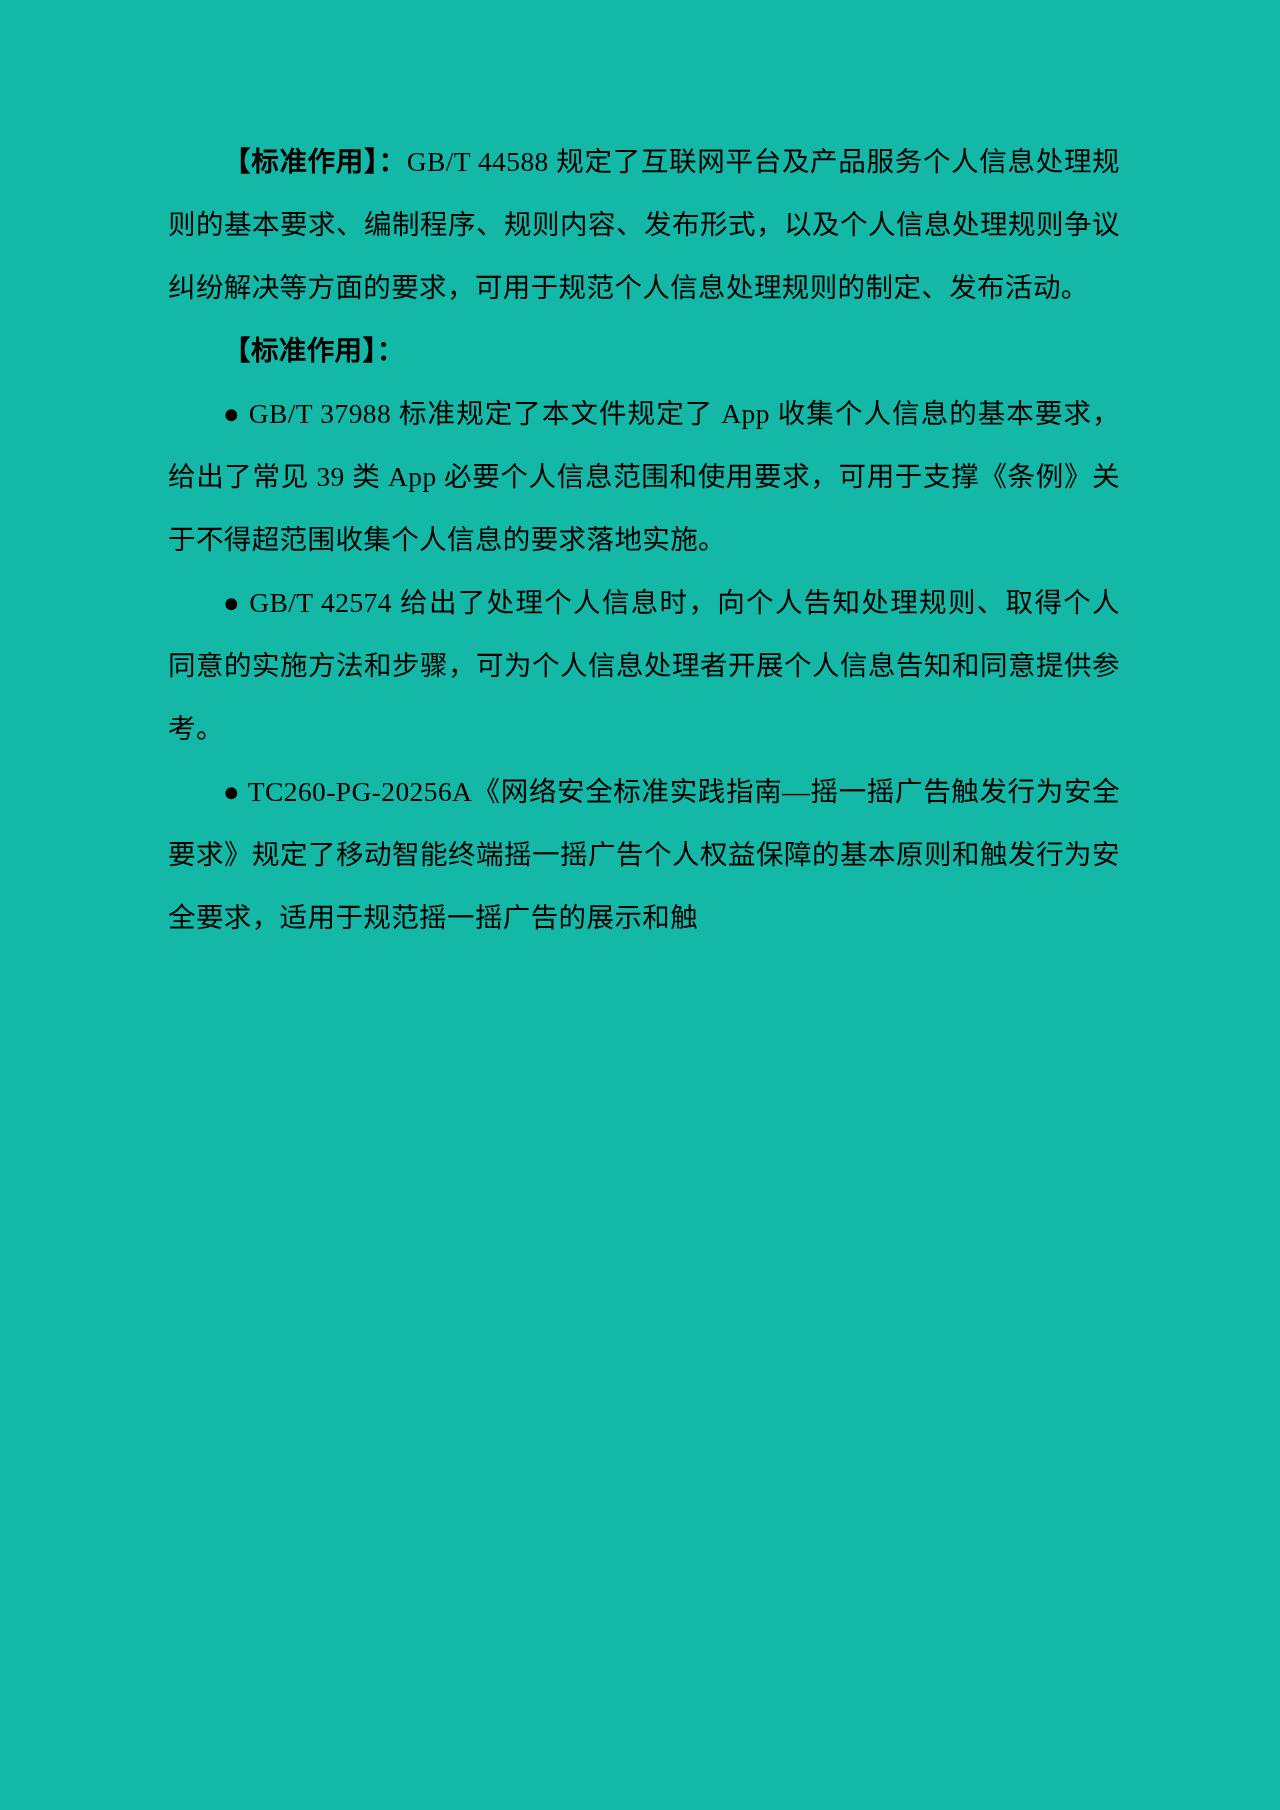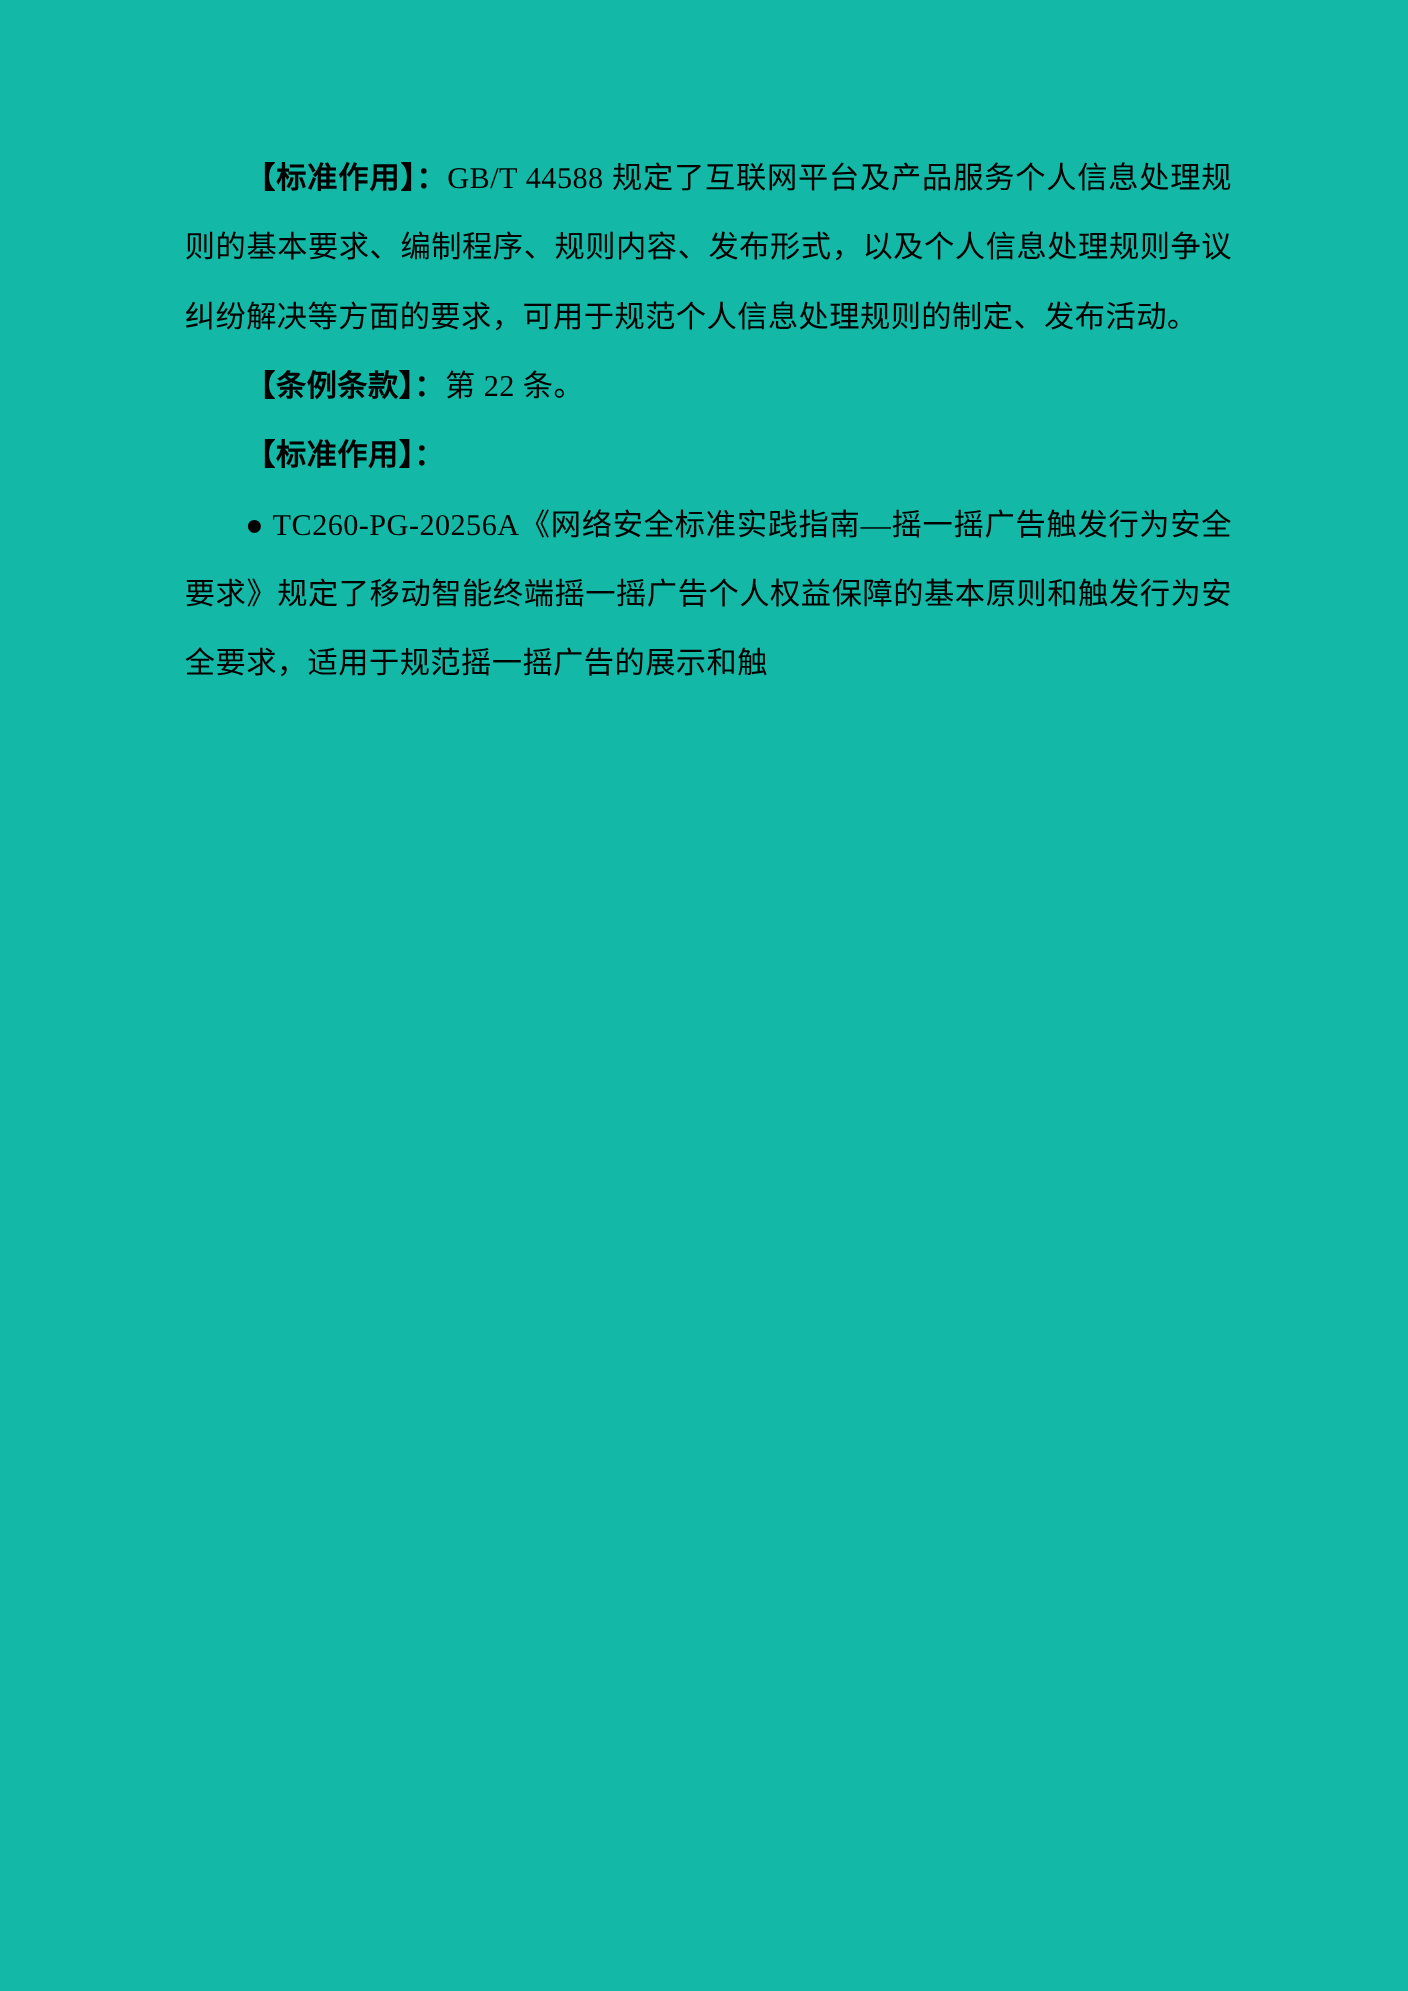--- a/index.html
+++ b/index.html
@@ -50,23 +50,24 @@
 </style>
 </head>
 <body>
 
 <div class="page">
   <div class="doc-body">
 
     <p class="para"><span class="lead-label">【标准作用】：</span><span>GB/T 44588 规定了互联网平台及产品服务个人信息处理规则的基本要求、编制程序、规则内容、发布形式，以及个人信息处理规则争议纠纷解决等方面的要求，可用于规范个人信息处理规则的制定、发布活动。</span></p>
 
 
-    <p class="para"><span class="lead-label">【条例条款】：</span><span>第 22 条。</span></p>
 
 
     <p class="para"><span class="lead-label">【标准作用】：</span><span></span></p>
 
+    <p class="bullet-para"><span class="bullet-dot">●</span>&nbsp;<span>GB/T 37988 标准规定了本文件规定了 App 收集个人信息的基本要求，给出了常见 39 类 App 必要个人信息范围和使用要求，可用于支撑《条例》关于不得超范围收集个人信息的要求落地实施。</span></p>
 
+    <p class="bullet-para"><span class="bullet-dot">●</span>&nbsp;<span>GB/T 42574 给出了处理个人信息时，向个人告知处理规则、取得个人同意的实施方法和步骤，可为个人信息处理者开展个人信息告知和同意提供参考。</span></p>
 
     <p class="bullet-para"><span class="bullet-dot">●</span>&nbsp;<span>TC260-PG-20256A《网络安全标准实践指南—摇一摇广告触发行为安全要求》规定了移动智能终端摇一摇广告个人权益保障的基本原则和触发行为安全要求，适用于规范摇一摇广告的展示和触</span></p>
 
   </div>
 </div>
 
 </body></html>

